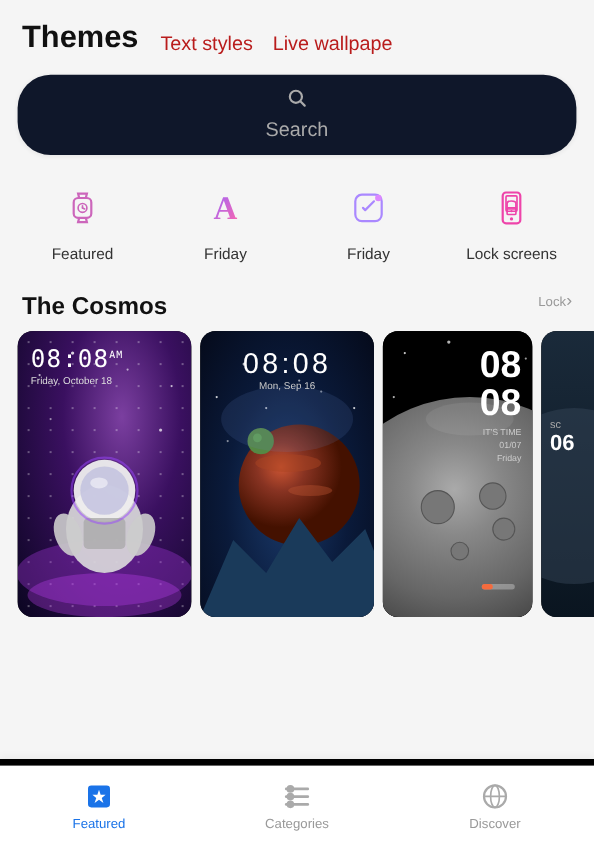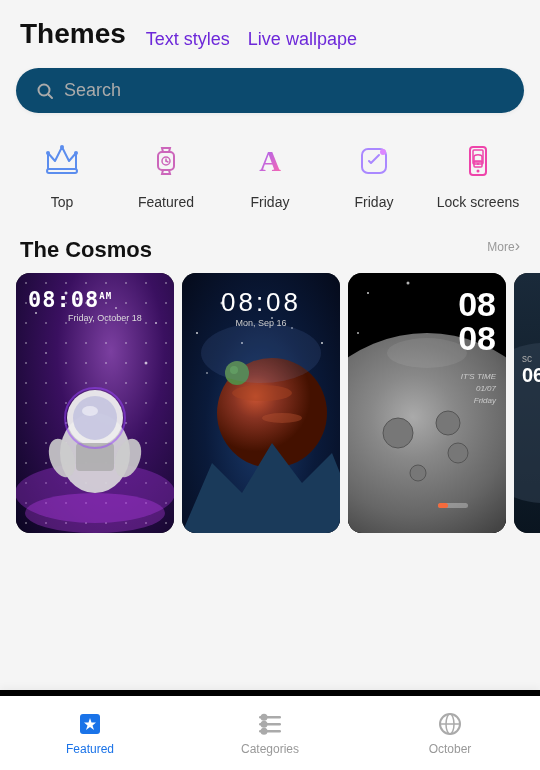--- a/index.html
+++ b/index.html
@@ -21,37 +21,38 @@
       gap: 0;
     }
     .header-title {
       font-size: 28px;
       font-weight: 700;
       color: #111;
       margin-right: 20px;
     }
     .header-tab {
       font-size: 18px;
-      color: #6d28d9;
+      color: #b91c1c;
       margin-right: 18px;
       cursor: pointer;
     }
 
     
     .search-container {
       margin: 8px 16px 16px 16px;
     }
     .search-bar {
-      background: #0c4a6e;
+      background: #0f172a;
       border-radius: 30px;
       display: flex;
       align-items: center;
       padding: 12px 20px;
       gap: 10px;
       box-shadow: 0 1px 4px rgba(0,0,0,0.06);
+      flex-direction: column;
     }
     .search-icon-wrap {
       color: #aaa;
       font-size: 18px;
     }
     .search-placeholder {
       font-size: 18px;
       color: #aaa;
     }
 
@@ -153,33 +154,32 @@
     }
     .card1-text {
       position: absolute;
       top: 14px;
       left: 12px;
       color: #fff;
       z-index: 2;
     }
     .card1-time {
       font-size: 22px;
-      font-weight: 700;
+      font-weight: 400;
       letter-spacing: 1px;
       font-family: monospace;
     }
     .card1-am {
       font-size: 9px;
       vertical-align: super;
     }
     .card1-date {
       font-size: 9px;
       color: #ddd;
       margin-top: 1px;
-      margin-left: 40px;
     }
 
     
     .card2-bg {
       background: radial-gradient(ellipse at 50% 60%, #1a3a6b 0%, #0a1a3a 50%, #050a1a 100%);
       width: 100%;
       height: 100%;
       position: absolute;
       top: 0; left: 0;
     }
@@ -278,32 +278,20 @@
         <circle cx="8" cy="8" r="5.5" stroke="#aaa" stroke-width="2"></circle>
         <line x1="12.5" y1="12.5" x2="16" y2="16" stroke="#aaa" stroke-width="2" stroke-linecap="round"></line>
       </svg>
     </span>
     <span class="search-placeholder">Search</span>
   </div>
 </div>
 
 <div class="categories">
 
-  <div class="category-item">
-    <div class="category-icon">
-      <svg width="44" height="44" viewBox="0 0 44 44" fill="none">
-        <path d="M8 30 L8 14 L15 22 L22 8 L29 22 L36 14 L36 30 Z" stroke="#5b8dee" stroke-width="2" fill="none" stroke-linejoin="round"></path>
-        <rect x="7" y="30" width="30" height="4" rx="2" stroke="#5b8dee" stroke-width="2" fill="none"></rect>
-        <circle cx="8" cy="14" r="2" fill="#5b8dee"></circle>
-        <circle cx="22" cy="8" r="2" fill="#5b8dee"></circle>
-        <circle cx="36" cy="14" r="2" fill="#5b8dee"></circle>
-      </svg>
-    </div>
-    <span class="category-label">Top</span>
-  </div>
 
   <div class="category-item">
     <div class="category-icon">
       <svg width="44" height="44" viewBox="0 0 44 44" fill="none">
         <rect x="14" y="13" width="16" height="18" rx="4" stroke="#cc66bb" stroke-width="2" fill="none"></rect>
         <path d="M19 13 L18 9 L26 9 L25 13" stroke="#cc66bb" stroke-width="2" fill="none"></path>
         <path d="M19 31 L18 35 L26 35 L25 31" stroke="#cc66bb" stroke-width="2" fill="none"></path>
         <circle cx="22" cy="22" r="4" stroke="#cc66bb" stroke-width="1.5" fill="none"></circle>
         <line x1="22" y1="20" x2="22" y2="22" stroke="#cc66bb" stroke-width="1.5" stroke-linecap="round"></line>
         <line x1="22" y1="22" x2="24" y2="23" stroke="#cc66bb" stroke-width="1.5" stroke-linecap="round"></line>
@@ -351,21 +339,21 @@
       </svg>
     </div>
     <span class="category-label">Lock screens</span>
   </div>
 
 </div>
 
 <div class="section-header">
   <span class="section-title">The Cosmos</span>
   <span class="section-more">
-    <span>More</span>›
+    <span>Lock</span>›
   </span>
 </div>
 
 <div class="cosmos-cards">
 
   <div class="cosmos-card" style="width:158px;">
     <div class="cosmos-card-img">
       <div class="card1-bg"></div>
       <div class="card1-stars"></div>
 
@@ -435,21 +423,21 @@
 
         <ellipse cx="79" cy="80" rx="60" ry="30" fill="#6688cc" opacity="0.15"></ellipse>
       </svg>
       <div class="card2-text" style="z-index:3; top:14px; left:50%; transform:translateX(-50%); position:absolute; color:#fff; text-align:center; white-space:nowrap;">
         <div style="font-size:26px;font-weight:300;letter-spacing:3px;">08:08</div>
         <div style="font-size:9px;color:#ccc;">Mon, Sep 16</div>
       </div>
     </div>
   </div>
 
-  <div class="cosmos-card" style="width:158px;">
+  <div class="cosmos-card" style="width:136px;">
     <div class="cosmos-card-img">
       <div class="card3-bg"></div>
       <svg width="158" height="260" viewBox="0 0 158 260" style="position:absolute;top:0;left:0;z-index:1;">
 
         <circle cx="20" cy="20" r="1" fill="white" opacity="0.8"></circle>
         <circle cx="60" cy="10" r="1.5" fill="white" opacity="0.7"></circle>
         <circle cx="130" cy="25" r="1" fill="white" opacity="0.6"></circle>
         <circle cx="10" cy="60" r="1" fill="white" opacity="0.7"></circle>
 
         <circle cx="79" cy="200" r="140" fill="url(#moongrad)"></circle>
@@ -468,21 +456,21 @@
         <circle cx="100" cy="150" r="12" fill="#777" stroke="#555" stroke-width="1"></circle>
 
         <ellipse cx="79" cy="80" rx="40" ry="15" fill="#ffffff" opacity="0.08"></ellipse>
 
         <rect x="90" y="230" width="30" height="5" rx="2.5" fill="#fff" opacity="0.3"></rect>
         <rect x="90" y="230" width="10" height="5" rx="2.5" fill="#ff6633" opacity="0.9"></rect>
       </svg>
       <div style="position:absolute;top:14px;right:10px;z-index:3;color:#fff;text-align:right;">
         <div style="font-size:34px;font-weight:700;line-height:1;">08</div>
         <div style="font-size:34px;font-weight:700;line-height:1;">08</div>
-        <div style="font-size:8px;color:#ccc;margin-top:16px;line-height:1.5;font-style:italic;">IT'S TIME<br>01/07<br>Friday</div>
+        <div style="font-size:8px;color:#ccc;margin-top:4px;line-height:1.5;">IT'S TIME<br>01/07<br>Friday</div>
       </div>
     </div>
   </div>
 
   <div class="cosmos-card" style="width:60px;">
     <div class="cosmos-card-img">
       <div class="card4-bg"></div>
       <svg width="60" height="260" viewBox="0 0 60 260" style="position:absolute;top:0;left:0;z-index:1;">
         <circle cx="30" cy="150" r="80" fill="#334455" opacity="0.5"></circle>
       </svg>
@@ -522,17 +510,17 @@
   </div>
 
   <div class="nav-item">
     <div class="nav-icon">
       <svg width="28" height="28" viewBox="0 0 28 28" fill="none">
         <circle cx="14" cy="14" r="10" stroke="#aaa" stroke-width="2" fill="none"></circle>
         <ellipse cx="14" cy="14" rx="4" ry="10" stroke="#aaa" stroke-width="1.5" fill="none"></ellipse>
         <line x1="4" y1="14" x2="24" y2="14" stroke="#aaa" stroke-width="1.5"></line>
       </svg>
     </div>
-    <span class="nav-label">October</span>
+    <span class="nav-label">Discover</span>
   </div>
 
 
 </div>
 
 </body></html>

